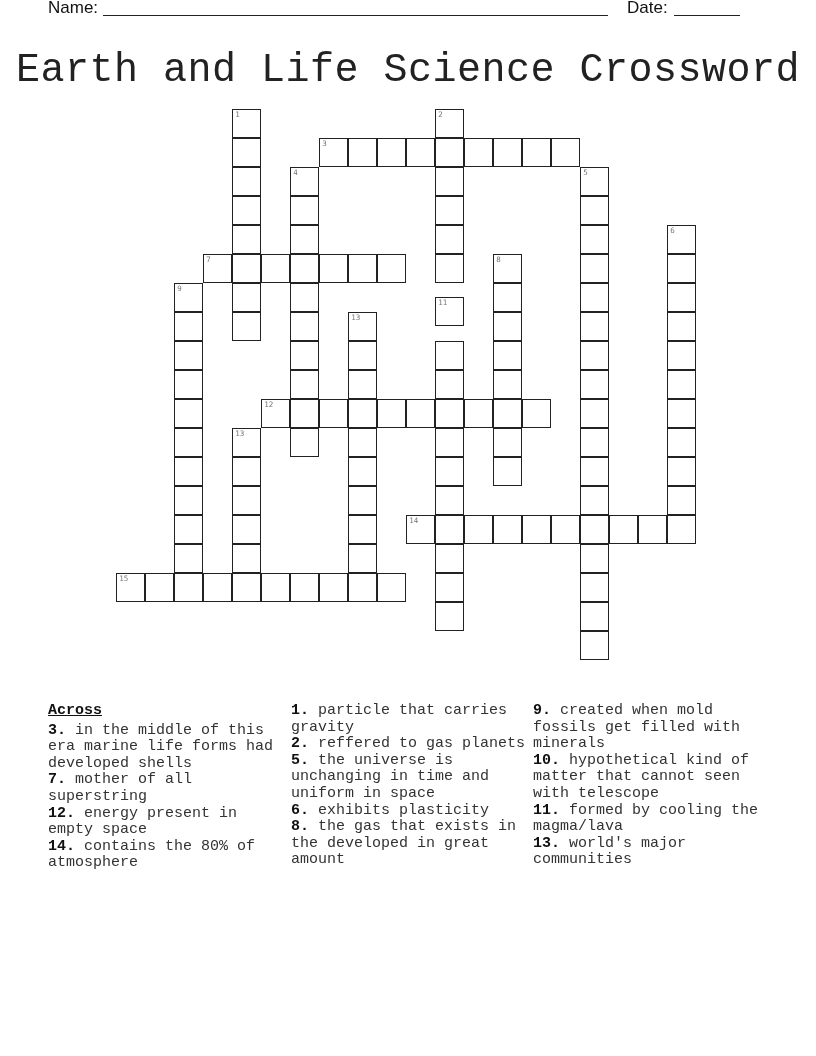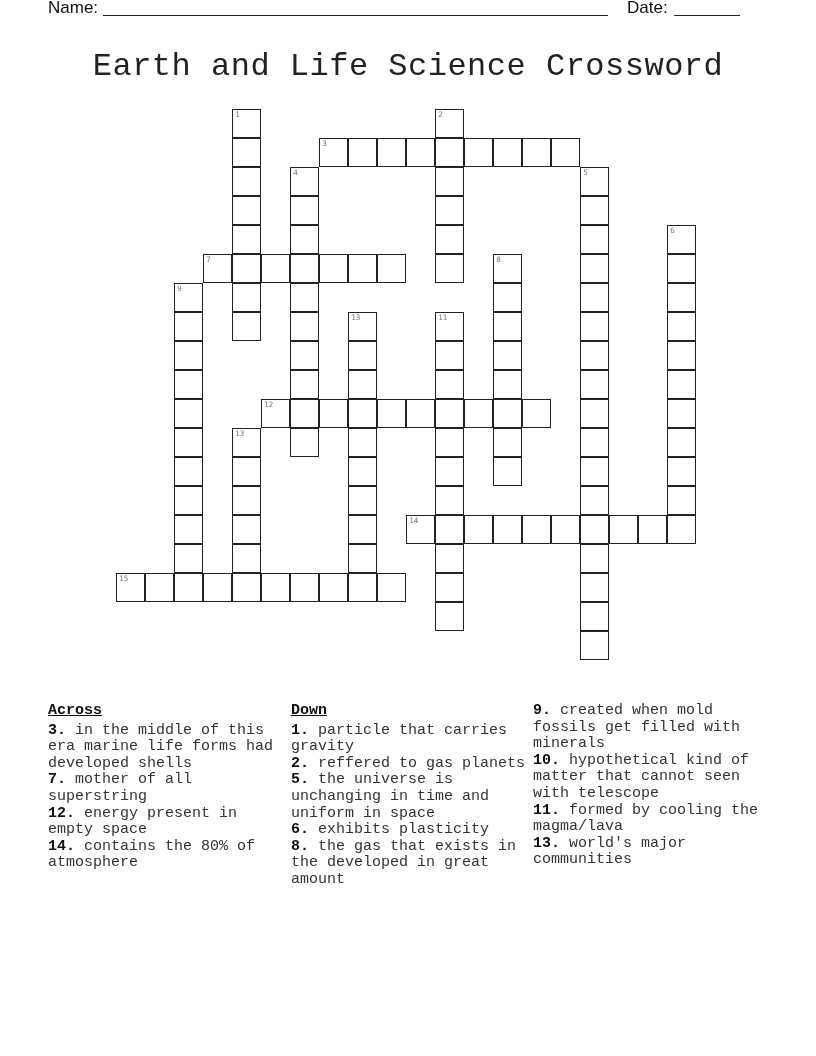--- a/index.html
+++ b/index.html
@@ -2,21 +2,21 @@
 <html><head>
 <meta charset="utf-8">
 <style>
   html, body { margin: 0; padding: 0; background: #ffffff; }
   body { width: 816px; height: 1056px; position: relative; overflow: hidden; color: #111; }
   .header-line { position: absolute; top: 0; left: 0; width: 816px; height: 20px; font-family: "Liberation Sans", sans-serif; font-size: 17px; }
   .name-label { position: absolute; left: 48px; top: -2px; }
   .name-blank { position: absolute; left: 103px; top: 15px; width: 505px; border-bottom: 1px solid #222; }
   .date-label { position: absolute; left: 627px; top: -2px; }
   .date-blank { position: absolute; left: 674px; top: 15px; width: 66px; border-bottom: 1px solid #222; }
-  .title { position: absolute; top: 48px; left: 0; width: 816px; text-align: center; font-family: "Liberation Mono", monospace; font-size: 32px; color: #222; letter-spacing: 0.5px; }
+  .title { position: absolute; top: 48px; left: 0; width: 816px; text-align: center; font-family: "Liberation Mono", monospace; font-size: 40px; color: #222; letter-spacing: 0.5px; }
   .grid { position: absolute; left: 0; top: 0; width: 816px; height: 700px; }
   .cell { position: absolute; width: 29px; height: 29px; box-sizing: border-box; border: 1.5px solid #222; background: #fff; margin-left: -0.75px; margin-top: -0.75px; }
   .cell-num { position: absolute; left: 2px; top: 1px; font-family: "DejaVu Sans Mono", monospace; font-size: 7.5px; color: #777; line-height: 1; }
   .clues { position: absolute; top: 703px; font-family: "Liberation Mono", monospace; font-size: 15px; line-height: 16.6px; color: #333; }
   .clues.col-across { left: 48px; width: 235px; }
   .clues.col-down { left: 291px; width: 235px; }
   .clues.col-down2 { left: 533px; width: 235px; top: 703px; }
   .clue-heading { font-weight: bold; text-decoration: underline; color: #111; margin-bottom: 3px; display: block; }
   .clue { display: block; }
   .clue-num { font-weight: bold; color: #111; }
@@ -141,21 +141,21 @@
     </div>
     <div class="cell" style="left: 349px; top: 342px;"></div>
     <div class="cell" style="left: 349px; top: 371px;"></div>
     <div class="cell" style="left: 349px; top: 400px;"></div>
     <div class="cell" style="left: 349px; top: 429px;"></div>
     <div class="cell" style="left: 349px; top: 458px;"></div>
     <div class="cell" style="left: 349px; top: 487px;"></div>
     <div class="cell" style="left: 349px; top: 516px;"></div>
     <div class="cell" style="left: 349px; top: 545px;"></div>
     <div class="cell" style="left: 349px; top: 574px;"></div>
-    <div class="cell" style="left: 436px; top: 313px; text-decoration: underline;">
+    <div class="cell" style="left: 436px; top: 298px; text-decoration: underline;">
       <span class="cell-num">11</span>
     </div>
     <div class="cell" style="left: 436px; top: 342px;"></div>
     <div class="cell" style="left: 436px; top: 371px;"></div>
     <div class="cell" style="left: 436px; top: 400px;"></div>
     <div class="cell" style="left: 436px; top: 429px;"></div>
     <div class="cell" style="left: 436px; top: 458px;"></div>
     <div class="cell" style="left: 436px; top: 487px;"></div>
     <div class="cell" style="left: 436px; top: 516px;"></div>
     <div class="cell" style="left: 436px; top: 545px;"></div>
@@ -199,21 +199,20 @@
 
 <div class="clues col-across">
   <span class="clue-heading">Across</span>
   <span class="clue"><span class="clue-num">3.</span><span> in the middle of this era marine life forms had developed shells</span></span>
   <span class="clue"><span class="clue-num">7.</span><span> mother of all superstring</span></span>
   <span class="clue"><span class="clue-num">12.</span><span> energy present in empty space</span></span>
   <span class="clue"><span class="clue-num">14.</span><span> contains the 80% of atmosphere</span></span>
 </div>
 
 <div class="clues col-down">
-  <span class="clue-heading">Down</span>
   <span class="clue"><span class="clue-num">1.</span><span> particle that carries gravity</span></span>
   <span class="clue"><span class="clue-num">2.</span><span> reffered to gas planets</span></span>
   <span class="clue"><span class="clue-num">5.</span><span> the universe is unchanging in time and uniform in space</span></span>
   <span class="clue"><span class="clue-num">6.</span><span> exhibits plasticity</span></span>
   <span class="clue"><span class="clue-num">8.</span><span> the gas that exists in the developed in great amount</span></span>
 </div>
 
 <div class="clues col-down2">
   <span class="clue"><span class="clue-num">9.</span><span> created when mold fossils get filled with minerals</span></span>
   <span class="clue"><span class="clue-num">10.</span><span> hypothetical kind of matter that cannot seen with telescope</span></span>

